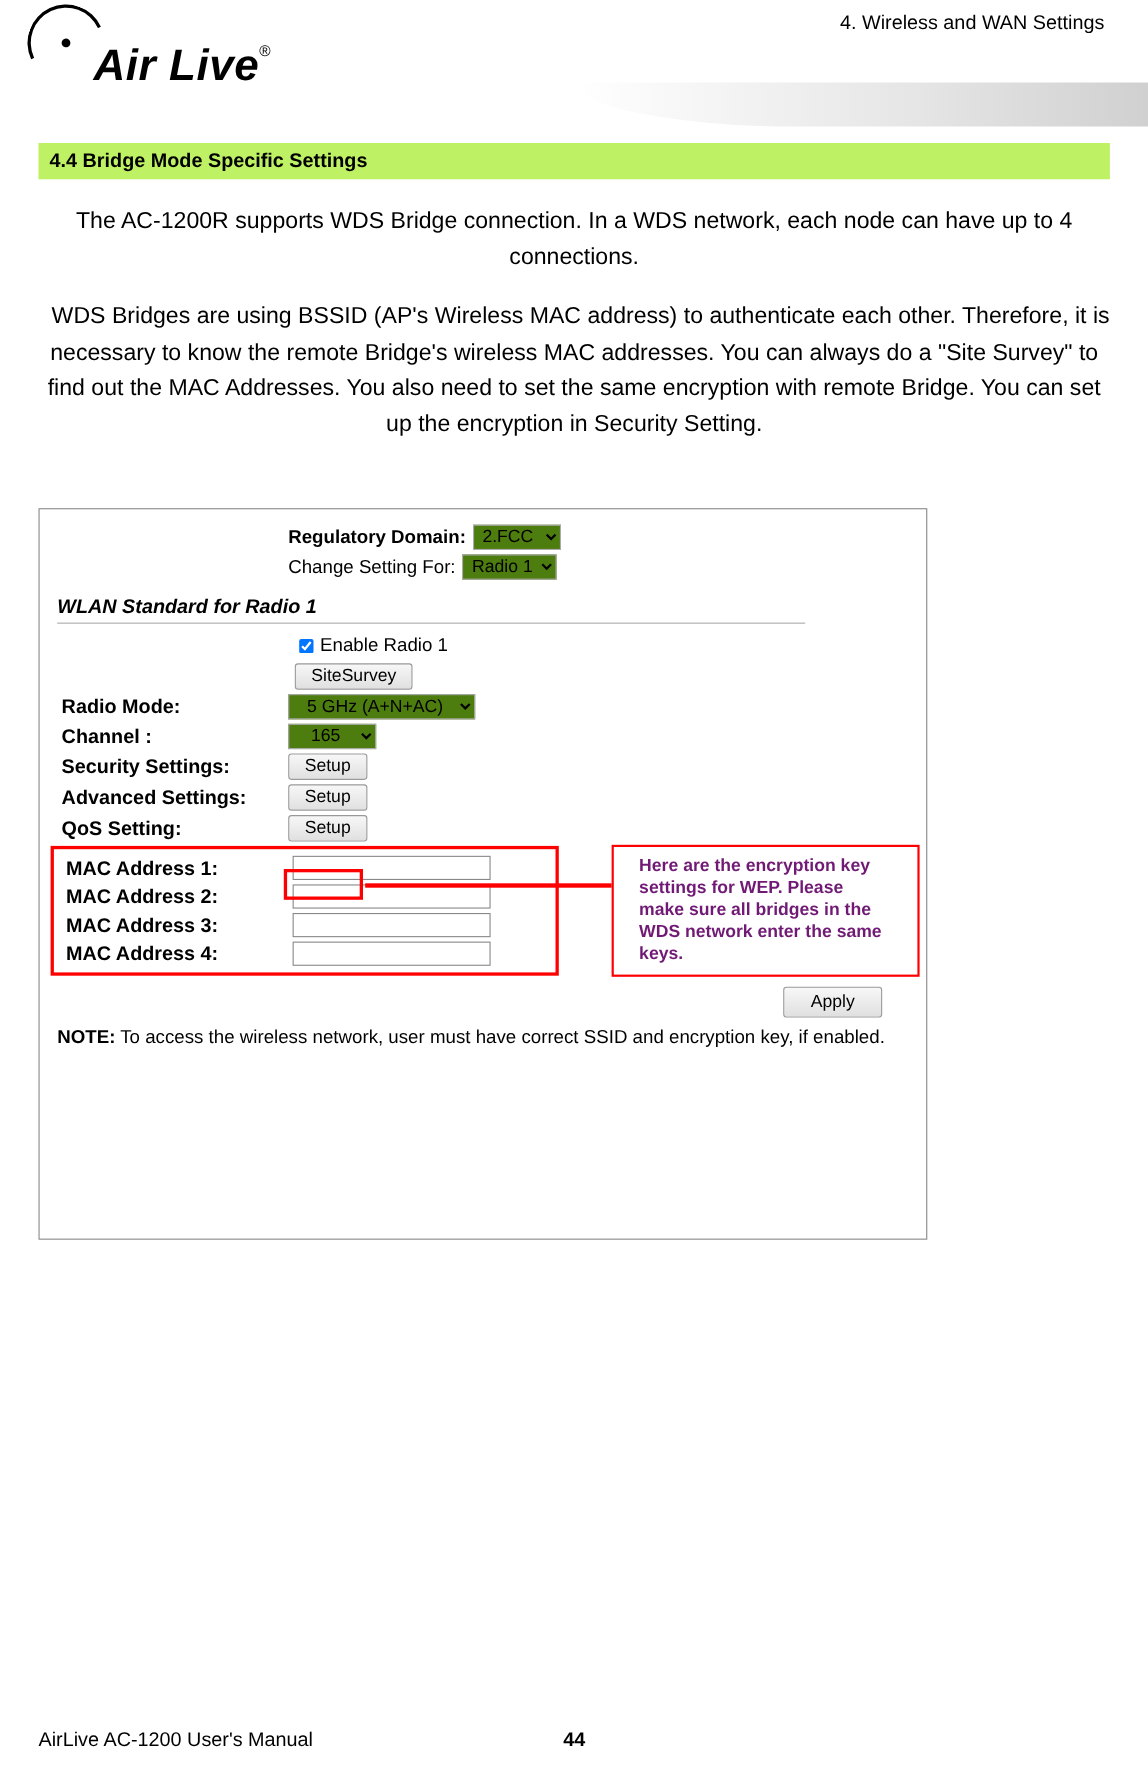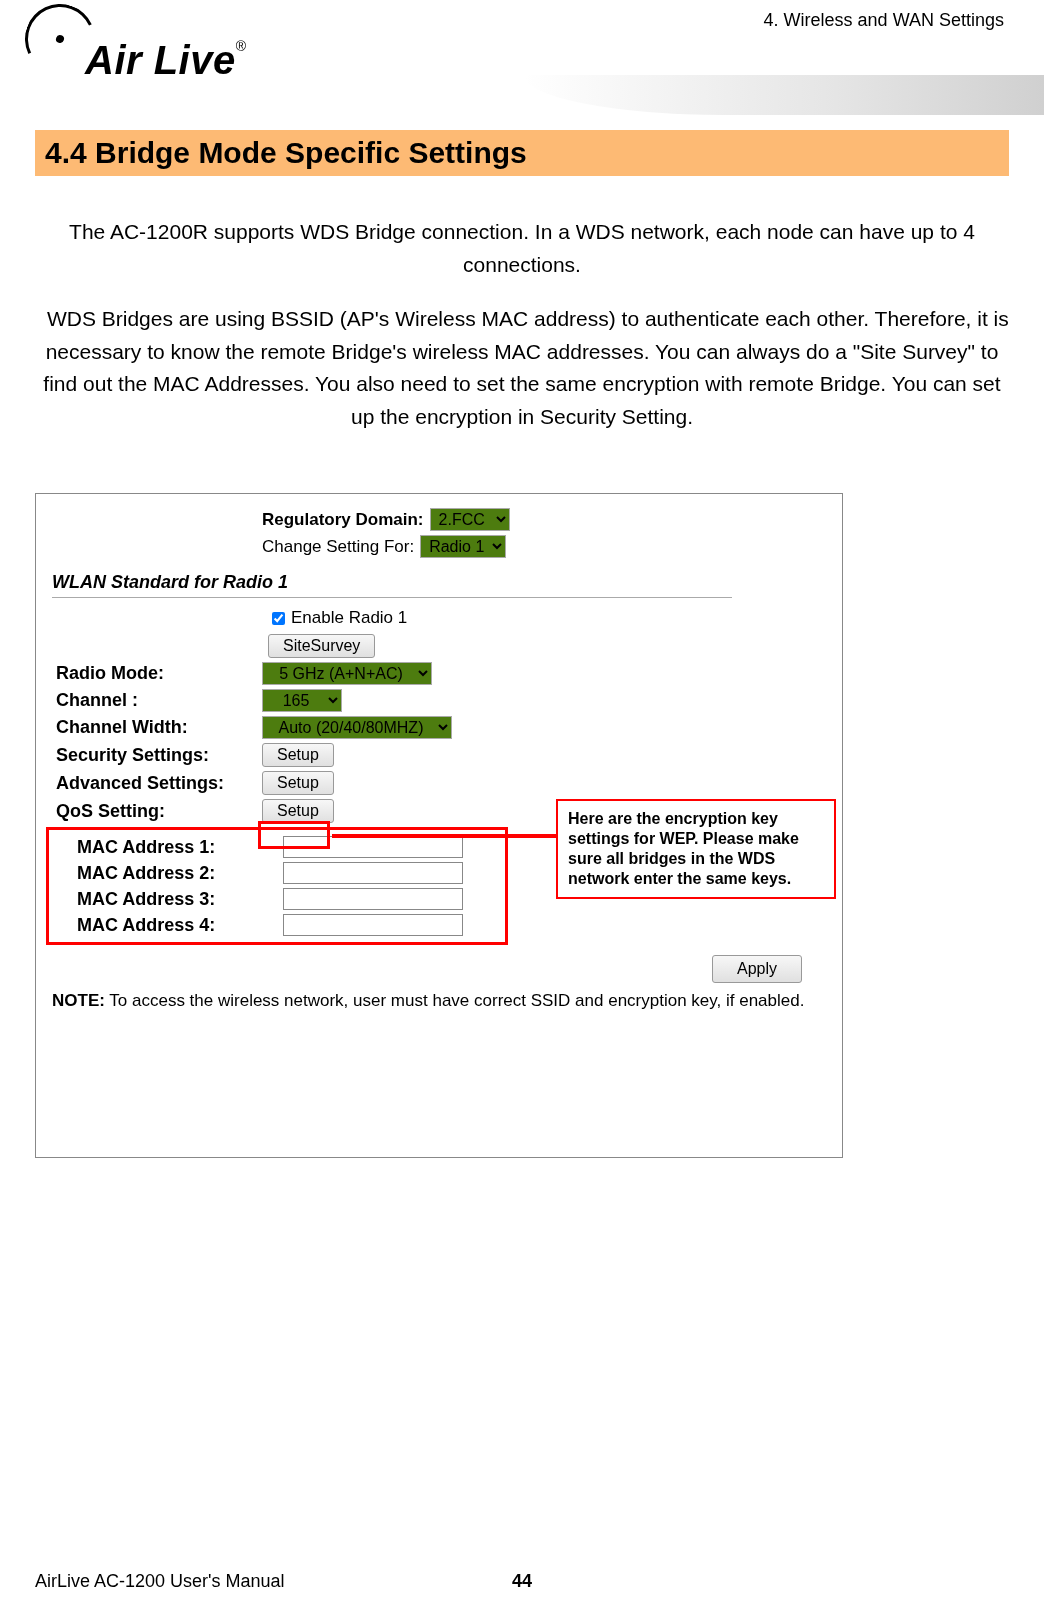--- a/index.html
+++ b/index.html
@@ -63,25 +63,25 @@
       background: linear-gradient(to right, transparent, #e5e5e5 60%, #d0d0d0);
       border-radius: 0 0 0 200px / 0 0 0 40px;
     }
     .content {
       position: absolute;
       top: 130px;
       left: 35px;
       right: 35px;
     }
     .section-h {
-      background: #fdba74;
+      background: #bef264;
       padding: 6px 10px;
-      font-size: 30px;
-      font-weight: bold;
-      margin-bottom: 40px;
+      font-size: 18px;
+      font-weight: bold;
+      margin-bottom: 22px;
     }
     .para {
       font-size: 21px;
       line-height: 1.55;
       margin-bottom: 22px;
       text-align: center;
     }
     .figure {
       margin-top: 60px;
       border: 1px solid #888;
@@ -145,45 +145,45 @@
     .checkbox-row {
       margin-left: 226px;
       font-size: 17px;
       display: flex;
       align-items: center;
       gap: 6px;
       margin-bottom: 6px;
     }
     .mac-box {
       border: 3px solid #f00;
-      padding: 2px 18px;
+      padding: 2px 1px;
       margin-top: 2px;
       width: 462px;
     }
     .mac-box .fig-row .fig-label { font-weight: bold; }
     .apply-row {
       text-align: right;
       margin-top: 10px;
       padding-right: 30px;
     }
     .note-text {
       font-size: 17px;
       margin-top: 8px;
       padding: 0 6px;
     }
     .callout {
       position: absolute;
       top: 305px;
       right: 6px;
       width: 280px;
       border: 2px solid #f00;
-      padding: 8px 10px;
+      padding: 8px 23px;
       font-size: 16px;
       font-weight: bold;
-      color: #000000;
+      color: #701a75;
       background:#fff;
       line-height:1.25;
     }
     .arrow {
       position: absolute;
       top: 340px;
       left: 296px;
       width: 300px;
       height: 4px;
       background: #f00;
@@ -255,24 +255,20 @@
         <button class="fig-btn">SiteSurvey</button>
       </div>
 
       <div class="fig-row">
         <span class="fig-label">Radio Mode:</span>
         <select class="fig-select fig-widget" style="min-width:170px;"><option>5 GHz (A+N+AC)</option></select>
       </div>
       <div class="fig-row">
         <span class="fig-label">Channel :</span>
         <select class="fig-select fig-widget"><option>165</option></select>
-      </div>
-      <div class="fig-row">
-        <span class="fig-label">Channel Width:</span>
-        <select class="fig-select fig-widget" style="min-width:190px;"><option>Auto (20/40/80MHZ)</option></select>
       </div>
       <div class="fig-row">
         <span class="fig-label">Security Settings:</span>
         <button class="fig-btn fig-widget">Setup</button>
       </div>
       <div class="fig-row">
         <span class="fig-label">Advanced Settings:</span>
         <button class="fig-btn fig-widget">Setup</button>
       </div>
       <div class="fig-row">

